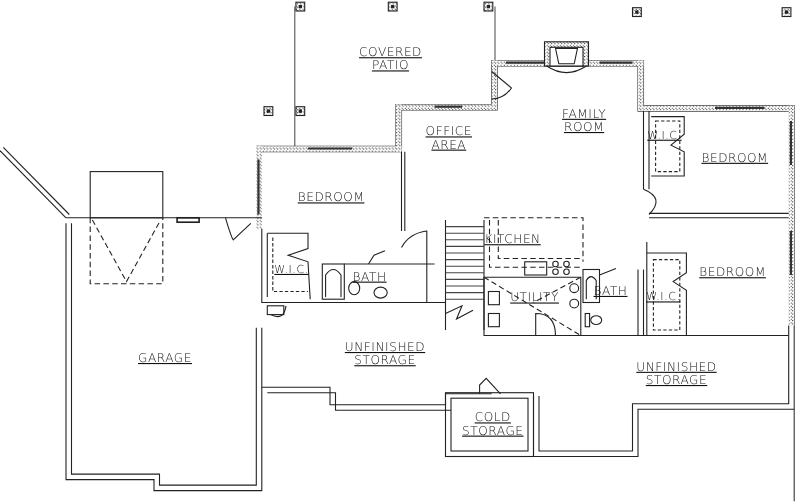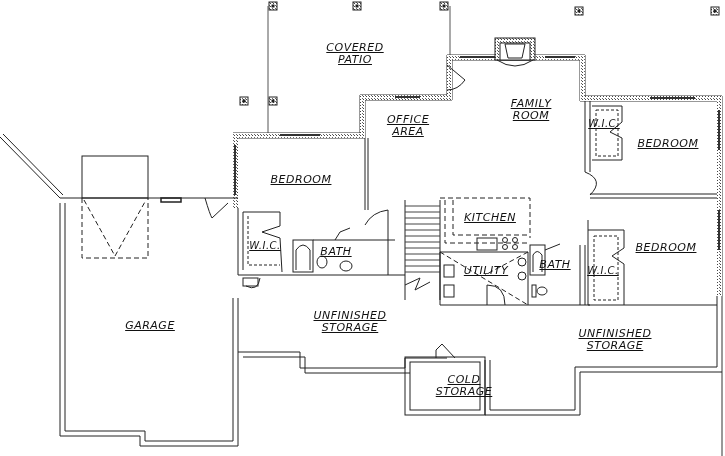--- a/index.html
+++ b/index.html
@@ -1,19 +1,19 @@
 <!DOCTYPE html>
 <html><head>
 <meta charset="utf-8">
 <style>
   html, body { margin:0; padding:0; background:#ffffff; }
   body { width:725px; height:456px; overflow:hidden; position:relative; font-family:"DejaVu Sans", sans-serif; }
   #plan { position:absolute; left:0; top:0; width:725px; height:456px; }
   .lbl { position:absolute; font-family:"DejaVu Sans", sans-serif; font-size:11px; letter-spacing:0.5px; color:#111; text-align:center; line-height:12px; text-transform:uppercase; font-weight:300; }
-  .lbl span { display:block; text-decoration:underline; text-underline-offset:1px; white-space:nowrap;font-style:italic; }
+  .lbl span { display:block; text-decoration:underline; text-underline-offset:1px; white-space:nowrap; }
 </style>
 </head>
 <body>
 
 <svg id="plan" viewBox="0 0 725 456" xmlns="http://www.w3.org/2000/svg">
   <defs>
     <pattern id="hatch" width="3" height="3" patternUnits="userSpaceOnUse">
       <rect width="3" height="3" fill="#fff"></rect>
       <rect width="1" height="1" fill="#444"></rect>
       <rect x="2" y="2" width="1" height="1" fill="#666"></rect>
@@ -208,21 +208,21 @@
   </div>
 <div class="lbl" style="left:586px;top:118px;width:36px;font-size:10px;">
     <span>W.I.C.</span>
   </div>
 <div class="lbl" style="left:247px;top:240px;width:36px;font-size:10px;">
     <span>W.I.C.</span>
   </div>
 <div class="lbl" style="left:585px;top:265px;width:36px;font-size:10px;">
     <span>W.I.C.</span>
   </div>
-<div class="lbl" style="left:460px;top:212px;width:60px;">
+<div class="lbl" style="left:436px;top:212px;width:60px;">
     <span>KITCHEN</span>
   </div>
 <div class="lbl" style="left:316px;top:246px;width:40px;">
     <span>BATH</span>
   </div>
 <div class="lbl" style="left:535px;top:259px;width:40px;">
     <span>BATH</span>
   </div>
 <div class="lbl" style="left:456px;top:265px;width:60px;">
     <span>UTILITY</span>
@@ -231,16 +231,16 @@
     <span>GARAGE</span>
   </div>
 <div class="lbl" style="left:305px;top:310px;width:90px;">
     <span>UNFINISHED</span>
     <span>STORAGE</span>
   </div>
 <div class="lbl" style="left:570px;top:328px;width:90px;">
     <span>UNFINISHED</span>
     <span>STORAGE</span>
   </div>
-<div class="lbl" style="left:413px;top:374px;width:70px;margin-left:16px;">
+<div class="lbl" style="left:413px;top:374px;width:70px;">
     <span>COLD</span>
     <span>STORAGE</span>
   </div>
 
 </body></html>

